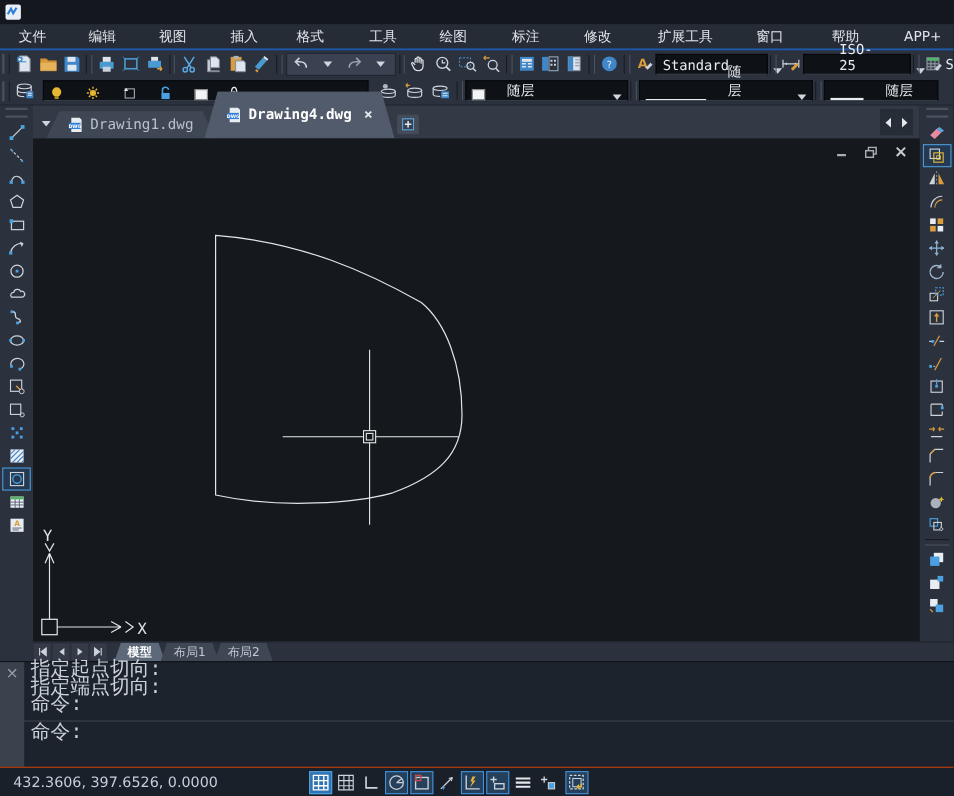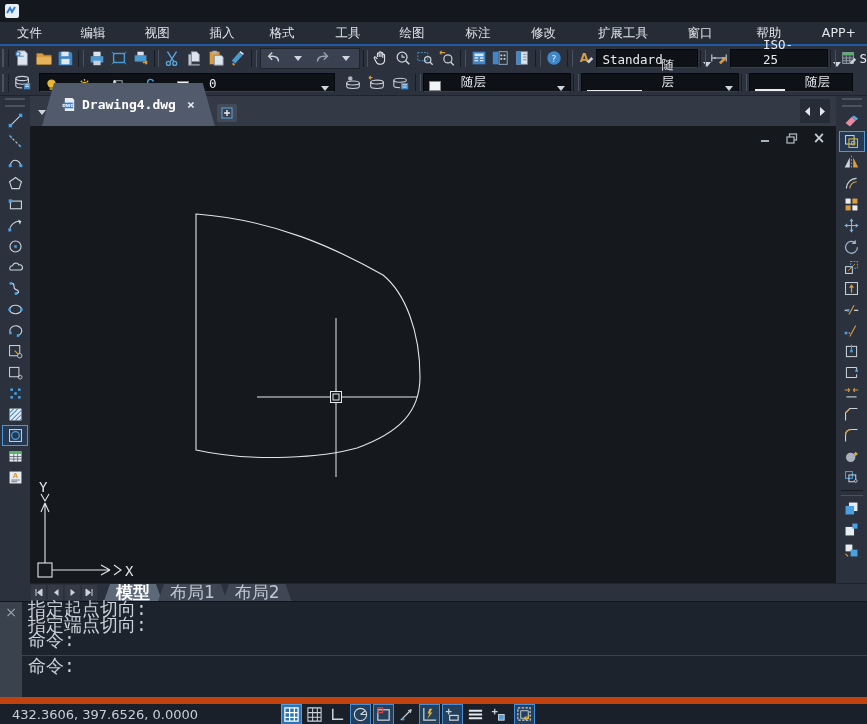--- a/index.html
+++ b/index.html
@@ -72,35 +72,35 @@
 
   
   #drawing { top:126px; left:30px; width:806px; height:457px; background:#15181d; }
   .winbtns { position:absolute; top:6px; right:10px; display:flex; gap:13px; align-items:center; color:#a9b0ba; }
   .winbtn { width:14px; height:12px; display:flex; align-items:center; justify-content:center; }
 
   
   #layouttabs { top:583px; left:30px; width:837px; height:18px; background:#2b323e;
     display:flex; align-items:center; border-top:1px solid #20252d; }
   .nav { width:15px; height:15px; margin:0 1px; background:#343b47; display:flex; align-items:center; justify-content:center; }
-  .ltab { height:17px; padding:0 12px; display:flex; align-items:center; color:#c2c8d2; font-size:17px;
+  .ltab { height:17px; padding:0 12px; display:flex; align-items:center; color:#c2c8d2; font-size:11px;
     background:#3f4654; clip-path:polygon(6px 0, calc(100% - 6px) 0, 100% 100%, 0 100%); margin-left:-4px; }
   .ltab.active { background:#5d6878; color:#ffffff; font-weight:bold; }
 
   
   #cmdpanel { top:601px; left:0; width:867px; height:96px; background:#1d232c; border-top:1px solid #10141a; }
   .cmd-gutter { position:absolute; left:0; top:0; width:22px; height:96px; background:#3a424e;
     display:flex; justify-content:center; padding-top:2px; color:#9aa2ae; font-size:14px; }
   .cmd-text { position:absolute; left:28px; top:1px; right:4px;
     font-family:Liberation Mono, monospace; font-size:18px; line-height:15.5px; color:#ccd2da; }
   .cmd-sep { border-top:1px solid #3c444f; margin:5px 0 4px -6px; width:845px; }
 
   
   #statusbar { top:697px; left:0; width:867px; height:27px; background:#1a202a;
-    display:flex; align-items:center; padding-left:12px; border-top:7px solid #c2410c; }
+    display:flex; align-items:center; padding-left:12px; border-top:1px solid #c2410c; }
   #coords { color:#c6cfdb; font-size:13px; font-family:"DejaVu Sans", sans-serif; width:268px; }
   .sbtn { width:21px; height:21px; margin:0 1px; display:flex; align-items:center; justify-content:center; }
   .sbtn svg { width:17px; height:17px; display:block; }
   .sbtn.active { background:#24405c; border:1px solid #4390d8; }
   .sbtn.filled { background:#2f74b0; border:1px solid #4ea0e0; }
 </style>
 </head>
 <body>
 
 <div class="abs" id="titlebar">
@@ -386,20 +386,28 @@
   <span class="dd" style="width:104px;">
     <span class="lw-line"></span>
     <span>随层</span>
   </span>
 </div>
 
 <div class="abs" id="tabbar">
   <span class="tab-dd-btn">
       <span class="ddarrow"></span>
     </span>
+  <div class="dtab">
+    <svg width="15" height="15" viewBox="0 0 16 16">
+        <path d="M3 1h8l2 2v12H3z" fill="#e8edf2"></path>
+        <rect x="1" y="6" width="11" height="6" fill="#2f7fd6"></rect>
+        <text x="6.5" y="10.8" text-anchor="middle" font-size="4.6" font-weight="bold" fill="#fff" font-family="DejaVu Sans, sans-serif">DWG</text>
+      </svg>
+    <span>Drawing1.dwg</span>
+  </div>
   <div class="dtab active">
     <svg width="15" height="15" viewBox="0 0 16 16">
         <path d="M3 1h8l2 2v12H3z" fill="#e8edf2"></path>
         <rect x="1" y="6" width="11" height="6" fill="#2f7fd6"></rect>
         <text x="6.5" y="10.8" text-anchor="middle" font-size="4.6" font-weight="bold" fill="#fff" font-family="DejaVu Sans, sans-serif">DWG</text>
       </svg>
     <span>Drawing4.dwg</span>
     <span class="tab-close">×</span>
   </div>
   <span class="tab-new">

